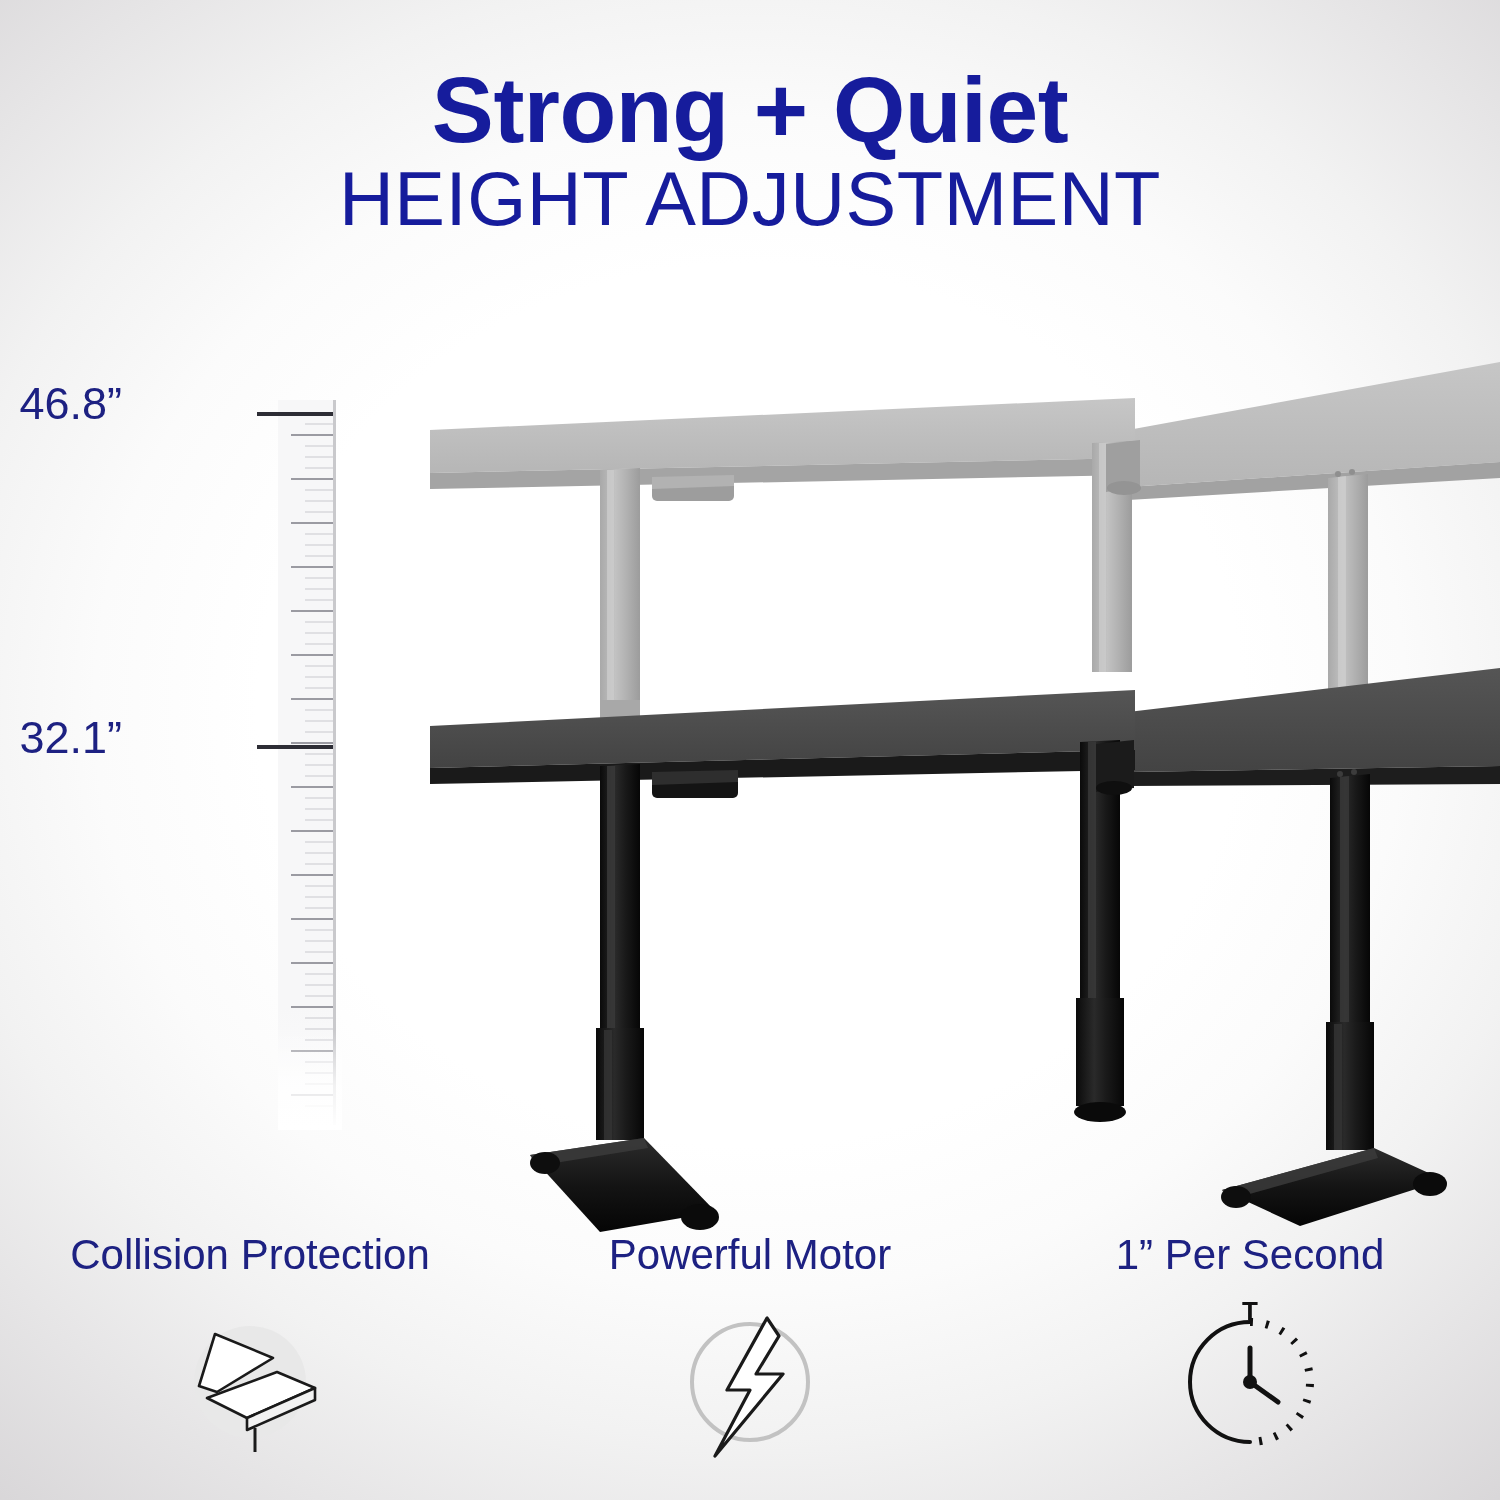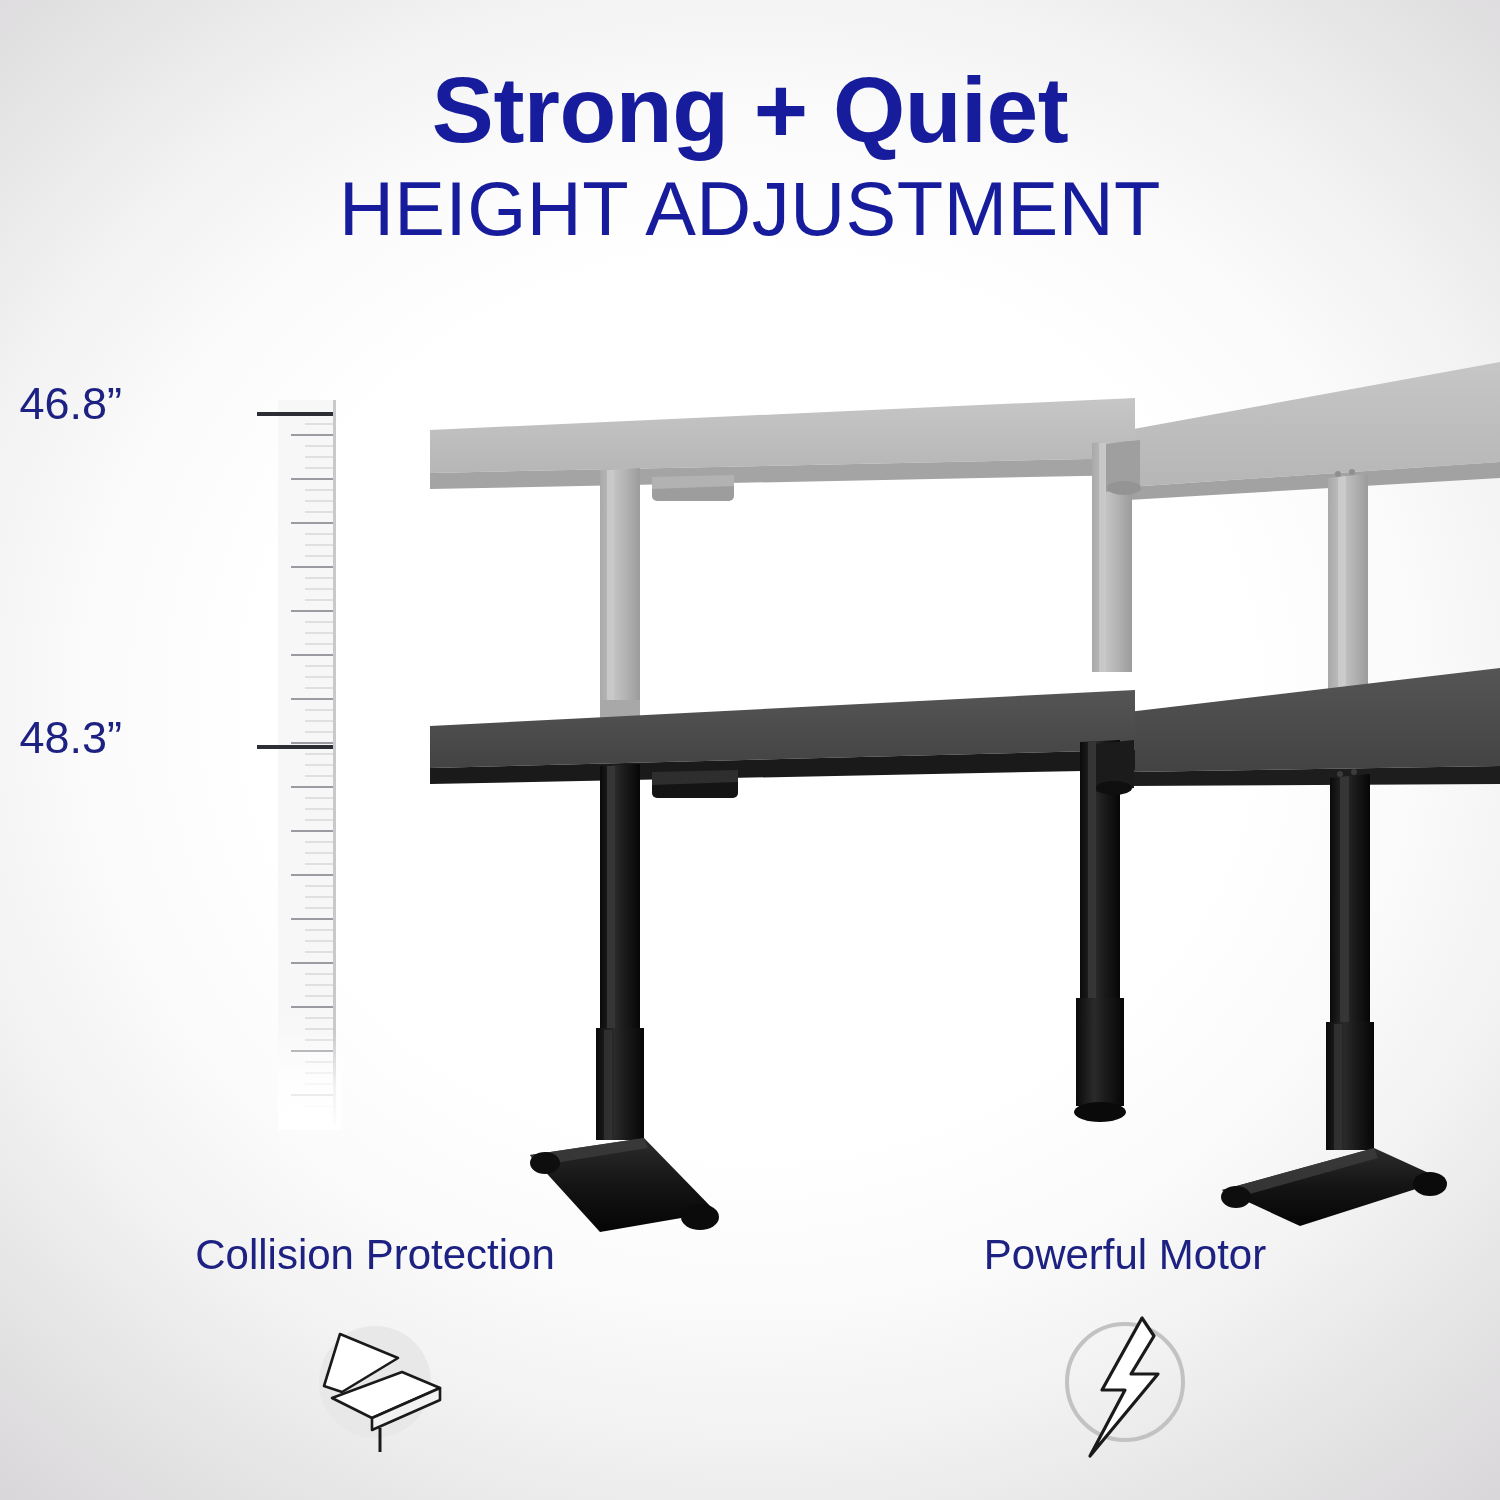--- a/index.html
+++ b/index.html
@@ -45,21 +45,21 @@
     letter-spacing: -0.5px;
     display: block;
     white-space: nowrap;
   }
   .title-sub {
     font-size: 76px;
     font-weight: normal;
     color: #161c9c;
     letter-spacing: 0.5px;
     display: block;
-    margin-top: 14px;
+    margin-top: 4px;
     white-space: nowrap;
   }
 
   
   #ruler-group {
     position: absolute;
     left: 130px;
     top: 400px;
     width: 240px;
     height: 730px;
@@ -345,21 +345,21 @@
           <div class="tick minor" style="top: 683px;"></div>
           <div class="tick mid" style="top: 694px;"></div>
           <div class="tick minor" style="top: 705px;"></div>
           <div class="tick anchor" style="top: 12px;"></div>
           <div class="tick anchor" style="top: 345px;"></div>
         </div>
     </div>
     <div class="ruler-fade"></div>
 
     <span class="ruler-label" id="label-max">46.8”</span>
-    <span class="ruler-label" id="label-min">48.3”</span>
+    <span class="ruler-label" id="label-min">32.1”</span>
   </div>
 
   <div id="features">
 
     <div class="feature">
       <span class="feature-label">Collision Protection</span>
       <svg class="feature-icon" viewBox="0 0 190 170">
         <circle cx="95" cy="86" r="56" fill="#e8e8e8"></circle>
 
         <path d="M60,38 L118,62 L62,96 L44,90 Z" fill="#ffffff" stroke="#1a1a1a" stroke-width="2.6" stroke-linejoin="round"></path>
@@ -372,15 +372,30 @@
     </div>
 
     <div class="feature">
       <span class="feature-label">Powerful Motor</span>
       <svg class="feature-icon" viewBox="0 0 190 170">
         <circle cx="95" cy="86" r="58" fill="none" stroke="#c2c2c2" stroke-width="4"></circle>
         <path d="M112,22 L72,94 L95,94 L60,160 L128,78 L101,78 L124,40 Z" fill="#ffffff" stroke="#1a1a1a" stroke-width="3.2" stroke-linejoin="round"></path>
       </svg>
     </div>
 
+    <div class="feature">
+      <span class="feature-label">1” Per Second</span>
+      <svg class="feature-icon" viewBox="0 0 190 170">
+
+        <path d="M95,26 A60,60 0 1,0 95,146" fill="none" stroke="#111111" stroke-width="4" stroke-linecap="round"></path>
+
+        <path d="M95,26 A60,60 0 0,1 95,146" fill="none" stroke="#111111" stroke-width="8" stroke-dasharray="3 13" stroke-linecap="butt"></path>
+
+        <text x="95" y="24" text-anchor="middle" font-family="Liberation Sans, sans-serif" font-size="26" font-weight="bold" fill="#111111">T</text>
+
+        <line x1="95" y1="86" x2="95" y2="52" stroke="#111111" stroke-width="5" stroke-linecap="round"></line>
+        <line x1="95" y1="86" x2="123" y2="106" stroke="#111111" stroke-width="5" stroke-linecap="round"></line>
+        <circle cx="95" cy="86" r="7" fill="#111111"></circle>
+      </svg>
+    </div>
 
   </div>
 </div>
 
 </body></html>

